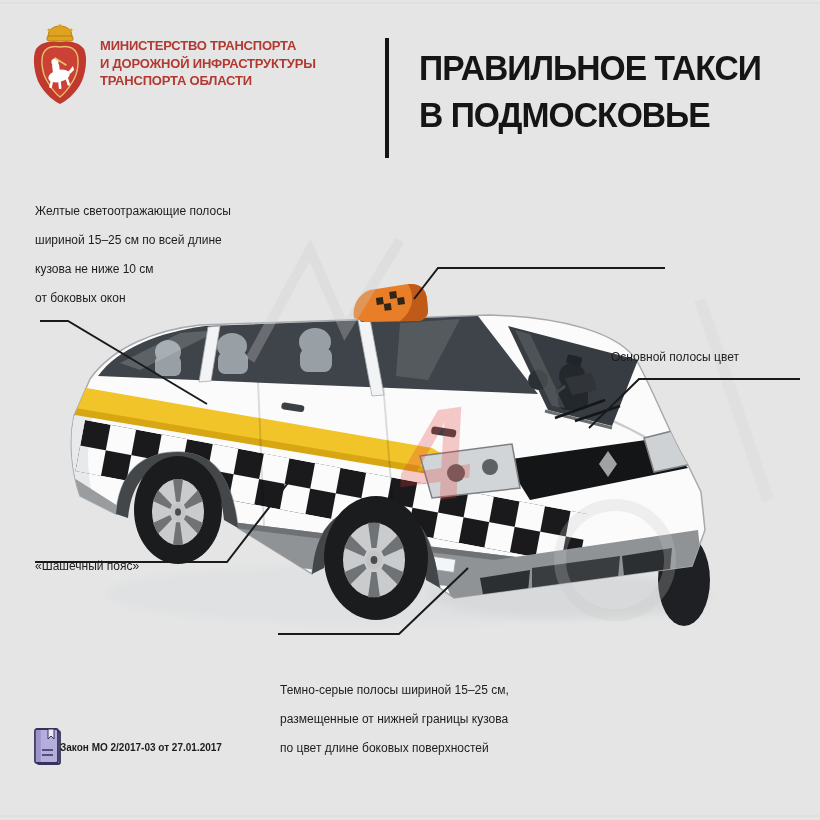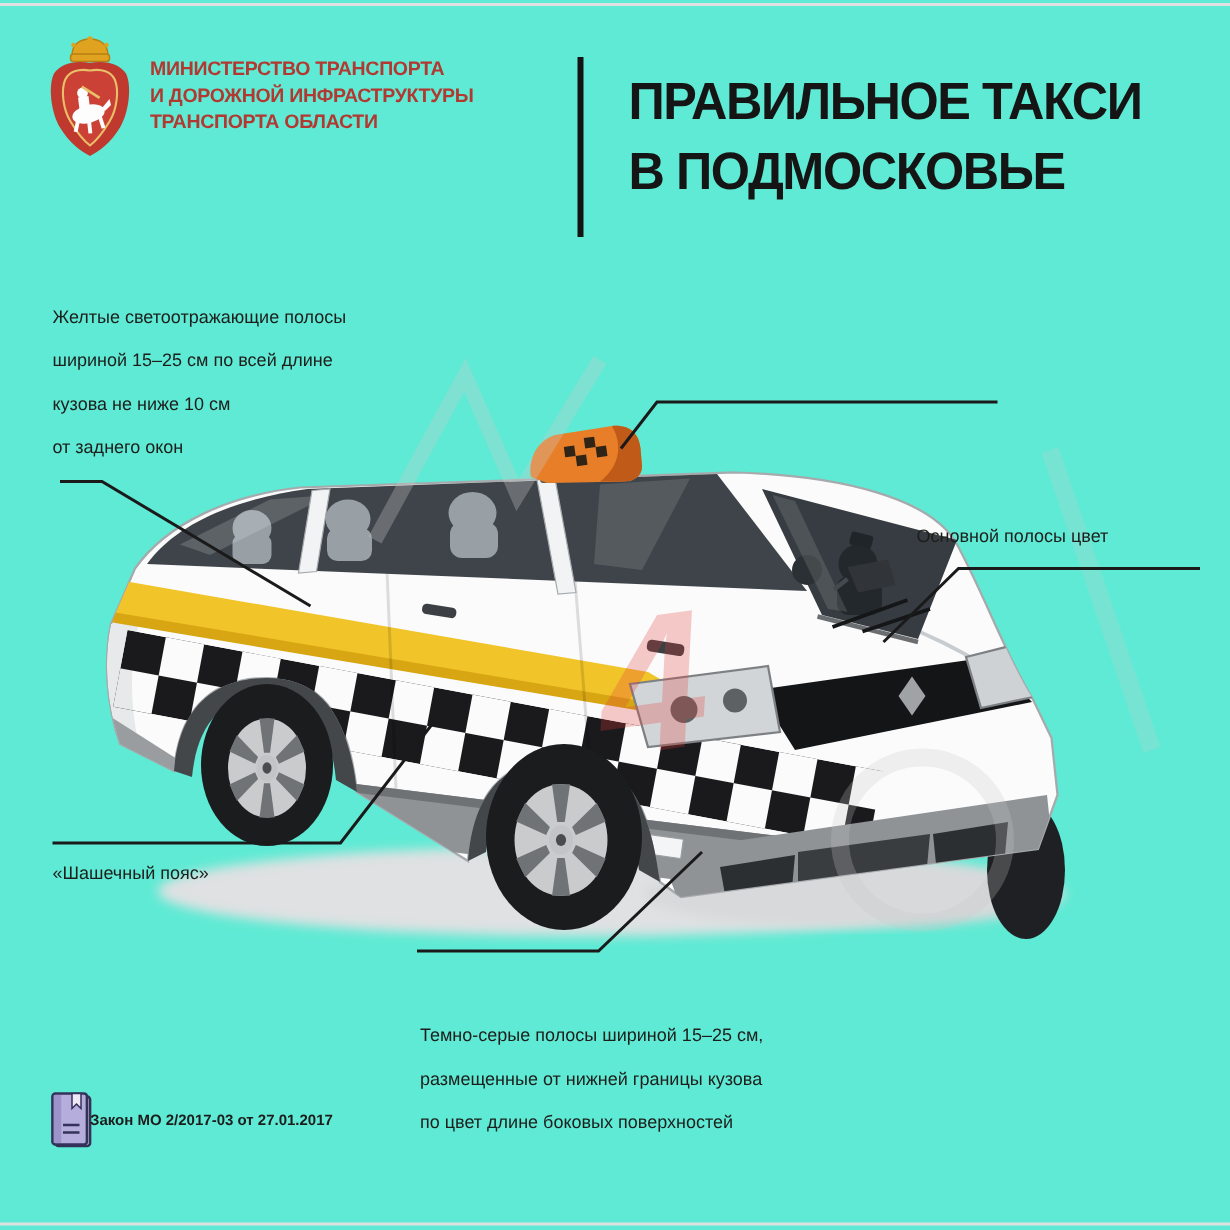--- a/index.html
+++ b/index.html
@@ -1,31 +1,31 @@
 <!DOCTYPE html>
 <html style="--brand-red: #b23931; --title-ink: #151515; --text-ink: #1d1d1b; --stripe-yellow: #f1c42a; --stripe-yellow-dark: #d8a613; --lamp-orange: #e87e27; --lamp-orange-dark: #bf5a18; --checker-black: #1a1a1d; --band-gray: #8f9396; --window-dark: #3e4449; --leader-line: #1a1a1a; --book-purple: #b5addc; --watermark-red: #e23b36;"><head>
 <meta charset="utf-8">
 <style>
   html,body{margin:0;padding:0;background:#ffffff}
-  #stage{position:relative;width:820px;height:820px;background:#5eead4;overflow:hidden;
+  #stage{position:relative;width:820px;height:820px;background:#e5e5e5;overflow:hidden;
          font-family:"Liberation Sans",sans-serif;color:#1d1d1b}
   .hairline{position:absolute;left:0;width:820px;height:2px;background:#e0e0e0}
   
   #coat-of-arms{position:absolute;left:28px;top:24px}
   .ministry{position:absolute;left:100px;top:37px;font-size:13px;font-weight:700;
             line-height:17.5px;letter-spacing:-0.2px;color:var(--brand-red,#b23931)}
   .title-divider{position:absolute;left:385px;top:38px;width:4px;height:120px;background:#141414}
   .title{position:absolute;left:419px;top:44px;font-size:35px;font-weight:700;line-height:47px;
          letter-spacing:-1px;color:var(--title-ink,#151515);transform:scaleX(.96);transform-origin:left top}
   
   .ann{position:absolute;font-size:12px;line-height:29px;color:var(--text-ink,#1d1d1b)}
   #ann-yellow{left:35px;top:197px}
   #ann-lamp{left:437px;top:204px}
   #ann-white{left:611px;top:343px}
-  #ann-checker{left:35px;top:568px}
+  #ann-checker{left:35px;top:552px}
   #ann-dark{left:280px;top:676px}
   
   #law-icon{position:absolute;left:33px;top:727px}
   .law-text{position:absolute;left:60px;top:742px;font-size:10px;font-weight:700;color:#1c1c1c}
   
   #car-svg{position:absolute;left:60px;top:268px}
   #watermark-svg,#leaders-svg{position:absolute;left:0;top:0;pointer-events:none}
   svg{display:block}
 </style>
 </head>
@@ -223,21 +223,21 @@
     <polyline points="665,268 438,268 414,299"></polyline>
     <polyline points="800,379 639,379 589,428"></polyline>
     <polyline points="35,562 227,562 291,479"></polyline>
     <polyline points="278,634 399,634 468,568"></polyline>
   </svg>
 
   <div class="ann" id="ann-yellow">
     <div>Желтые светоотражающие полосы</div>
     <div>шириной 15–25 см по всей длине</div>
     <div>кузова не ниже 10 см</div>
-    <div>от заднего окон</div>
+    <div>от боковых окон</div>
   </div>
   <div class="ann" id="ann-white">Основной полосы цвет</div>
   <div class="ann" id="ann-checker">«Шашечный пояс»</div>
   <div class="ann" id="ann-dark">
     <div>Темно-серые полосы шириной 15–25 см,</div>
     <div>размещенные от нижней границы кузова</div>
     <div>по цвет длине боковых поверхностей</div>
   </div>
 
   <svg id="law-icon" width="30" height="40" viewBox="0 0 30 40">

